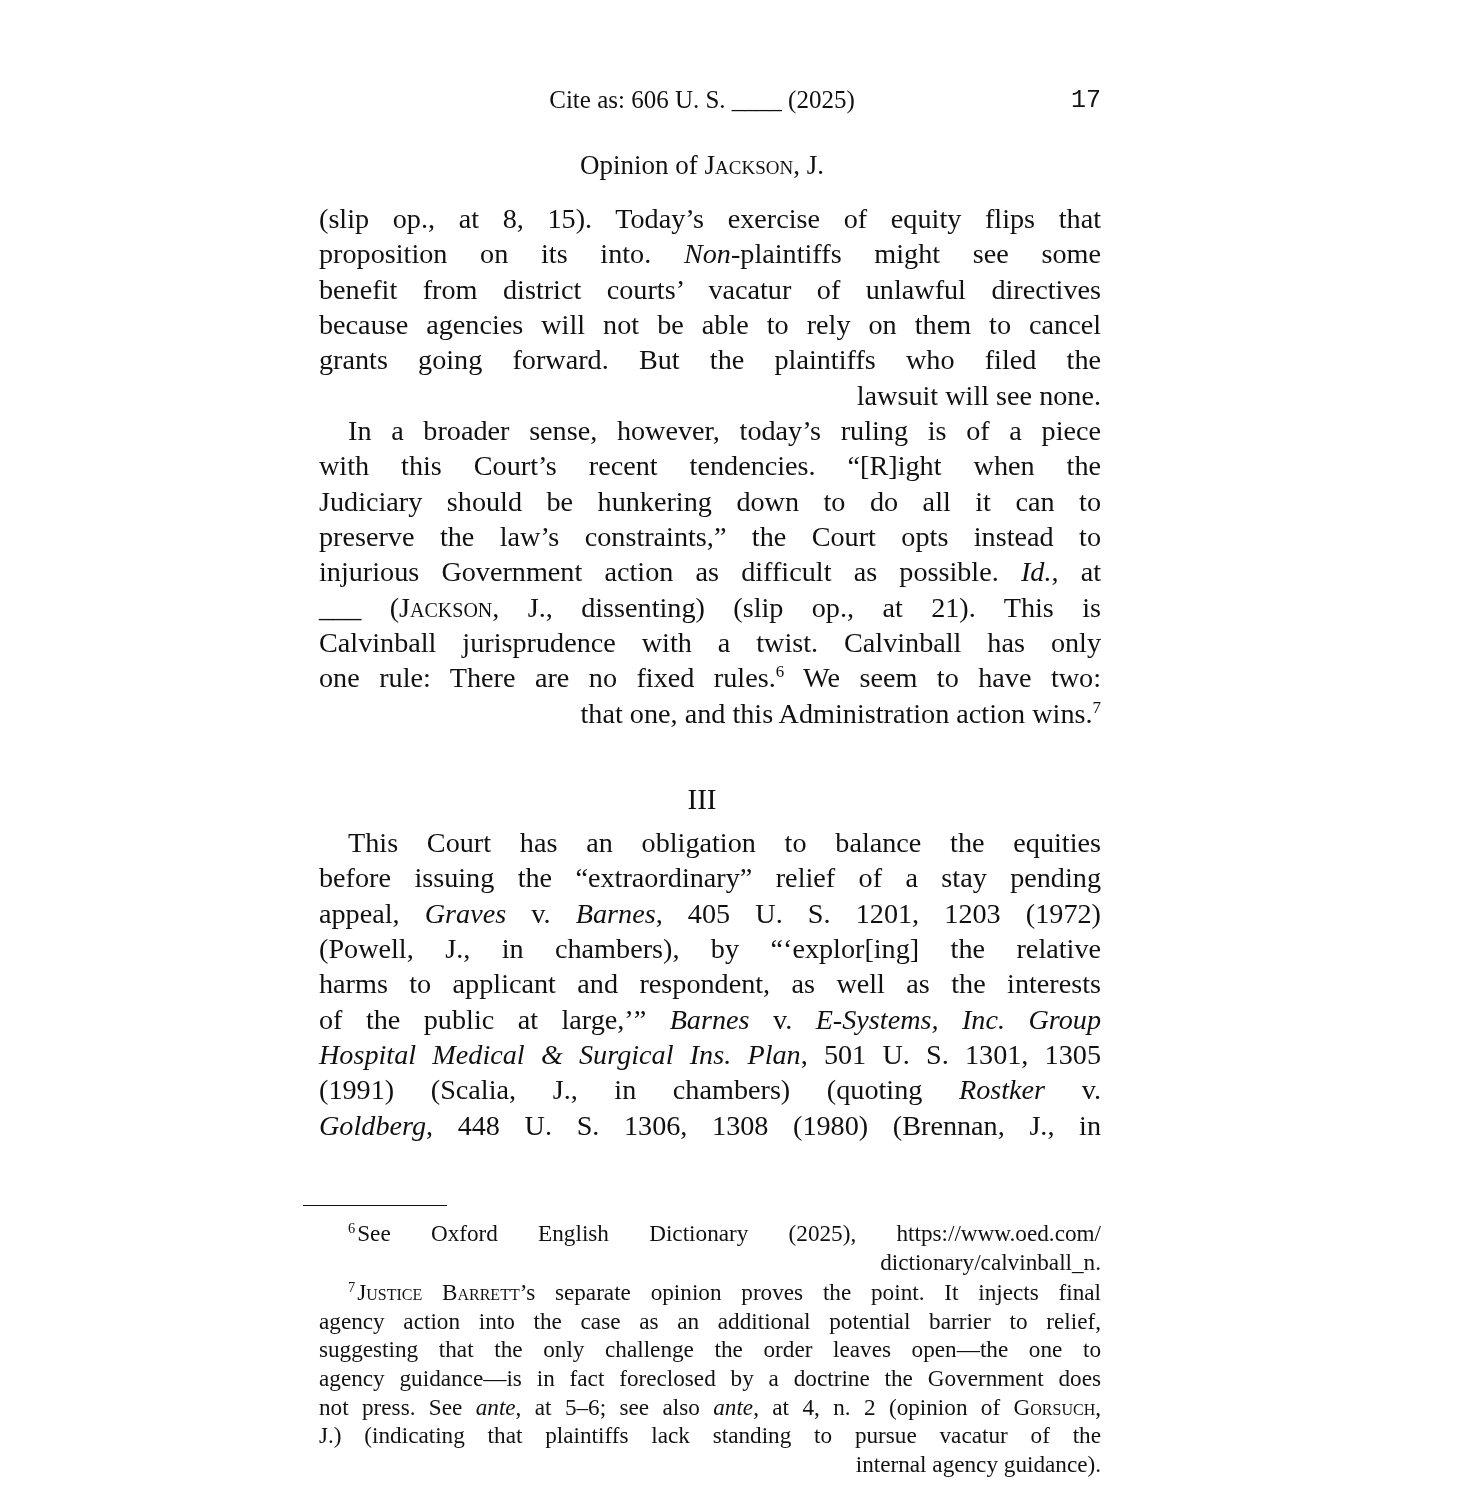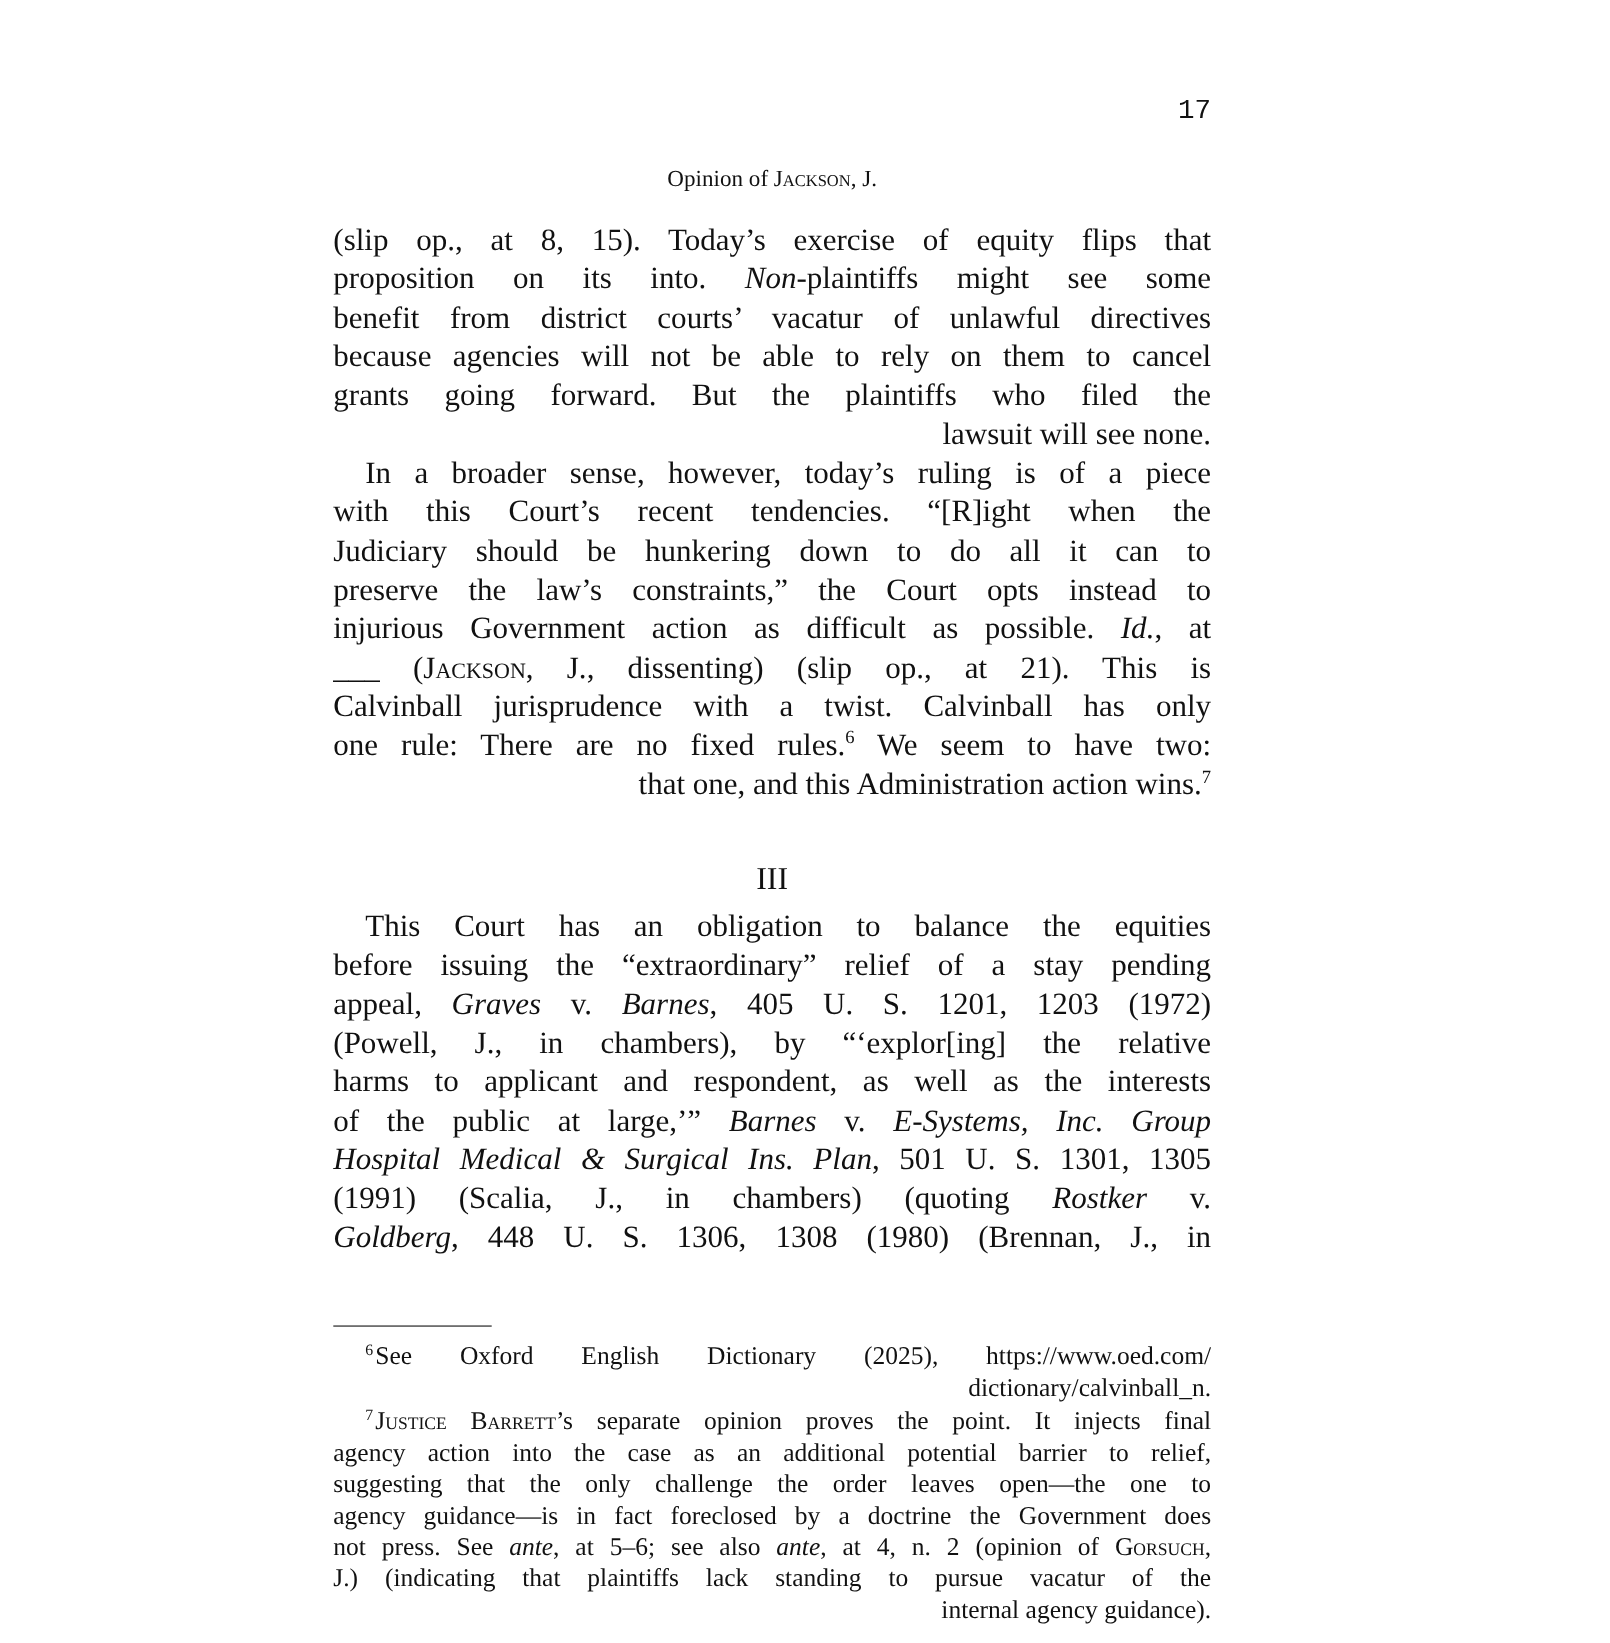--- a/index.html
+++ b/index.html
@@ -2,42 +2,43 @@
 <html><head>
 <meta charset="utf-8">
 <style>
   html, body { margin: 0; padding: 0; background: #ffffff; }
   body { width: 1464px; height: 1494px; position: relative; overflow: hidden; color: #111111;
          font-family: "Liberation Serif", "DejaVu Serif", serif; }
   .page { position: absolute; left: 0; top: 0; width: 1464px; height: 1494px; }
   .header-row { position: absolute; top: 86px; left: 303px; width: 798px; height: 32px; font-size: 25px; }
   .cite { position: absolute; left: 0; right: 0; text-align: center; }
   .pageno { position: absolute; right: 0; top: 0; font-family: Liberation Mono, monospace; }
-  .opinion-of { position: absolute; top: 150px; left: 303px; width: 798px; text-align: center; font-size: 21px; }
+  .opinion-of { position: absolute; top: 150px; left: 303px; width: 798px; text-align: center; font-size: 27px; }
   .sc { font-variant: small-caps; }
   .body { position: absolute; left: 303px; width: 798px; font-size: 28.2px; }
   .line { height: 35.35px; line-height: 35.35px; white-space: nowrap; overflow: visible; }
-  .j { text-align: justify; text-align-last: justify; white-space: normal; }
+  .j { text-align: justify; text-align-last: justify; white-space: normal; margin-left: 16px; }
   .l { text-align: right; }
   .indent { text-indent: 29px; }
   .section-head { position: absolute; top: 782px; left: 303px; width: 798px; text-align: center; font-size: 29px; line-height: 35px; }
   sup { font-size: 0.6em; vertical-align: 0.6em; line-height: 0; }
   i { font-style: italic; }
   .rule { position: absolute; left: 303px; top: 1205px; width: 144px; height: 0; border-top: 1.5px solid #111; }
   .fn { position: absolute; left: 303px; width: 798px; font-size: 23.2px; }
   .fnline { height: 28.7px; line-height: 28.7px; white-space: nowrap; }
   .fnline.j { white-space: normal; }
   .fnmark { font-size: 0.62em; vertical-align: 0.55em; line-height: 0; margin-right: 2px; }
 </style>
 </head>
 <body>
 
 <div class="page">
 
   <div class="header-row">
+    <div class="cite">Cite as:  606 U. S. ____ (2025)</div>
     <div class="pageno">17</div>
   </div>
   <div class="opinion-of"><span>Opinion of </span><span class="sc">Jackson</span><span>, J.</span></div>
 
   <div class="body" style="top:201px;">
     <div class="line j">(slip op., at 8, 15).  Today’s exercise of equity flips that</div>
     <div class="line j"><span>proposition on its into.  </span><i>Non</i><span>-plaintiffs might see some</span></div>
     <div class="line j">benefit from district courts’ vacatur of unlawful directives</div>
     <div class="line j">because agencies will not be able to rely on them to cancel</div>
     <div class="line j">grants going forward.  But the plaintiffs who filed the</div>

